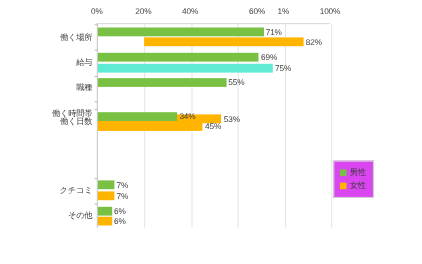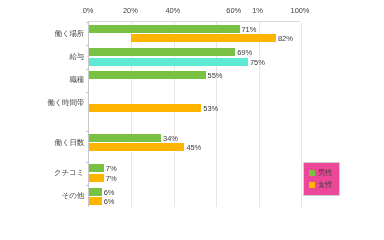--- a/index.html
+++ b/index.html
@@ -83,23 +83,23 @@
     transform: translateY(-50%);
     font-size: 7.5px;
     color: #3a3a3a;
     white-space: nowrap;
     letter-spacing: -0.1px;
   }
 
   
   #legend {
     position: absolute;
-    left: 303px; top: 162px;
+    left: 303px; top: 146px;
     border: 1px solid #d0d0d0;
-    background: #ec4899;
+    background: #d946ef;
     padding: 4px 6px 4px 5px;
   }
   .legend-row {
     display: flex;
     align-items: center;
     height: 12px;
   }
   .legend-swatch {
     width: 6px; height: 6px;
     margin-right: 3px;
@@ -161,21 +161,21 @@
           <span class="bar-value">55%</span>
         </div>
       </div>
       <div class="cat-group" style="top: 69.75px; height: 23.25px;">
         <div class="tickmark" style="top: 0px;"></div>
         <div class="cat-label">働く時間帯</div>
         <div class="bar female" style="top: 12.375px; width: 112.36px; background: rgb(255, 180, 0);">
           <span class="bar-value">53%</span>
         </div>
       </div>
-      <div class="cat-group" style="top: 109px; height: 23.25px;">
+      <div class="cat-group" style="top: 77px; height: 23.25px;">
         <div class="tickmark" style="top: 0px;"></div>
         <div class="cat-label">働く日数</div>
         <div class="bar male" style="top: 2.875px; width: 72.08px; background: rgb(121, 193, 67);">
           <span class="bar-value">34%</span>
         </div>
         <div class="bar female" style="top: 12.375px; width: 95.4px; background: rgb(255, 180, 0);">
           <span class="bar-value">45%</span>
         </div>
       </div>
       <div class="cat-group" style="top: 139.5px; height: 23.25px;">

